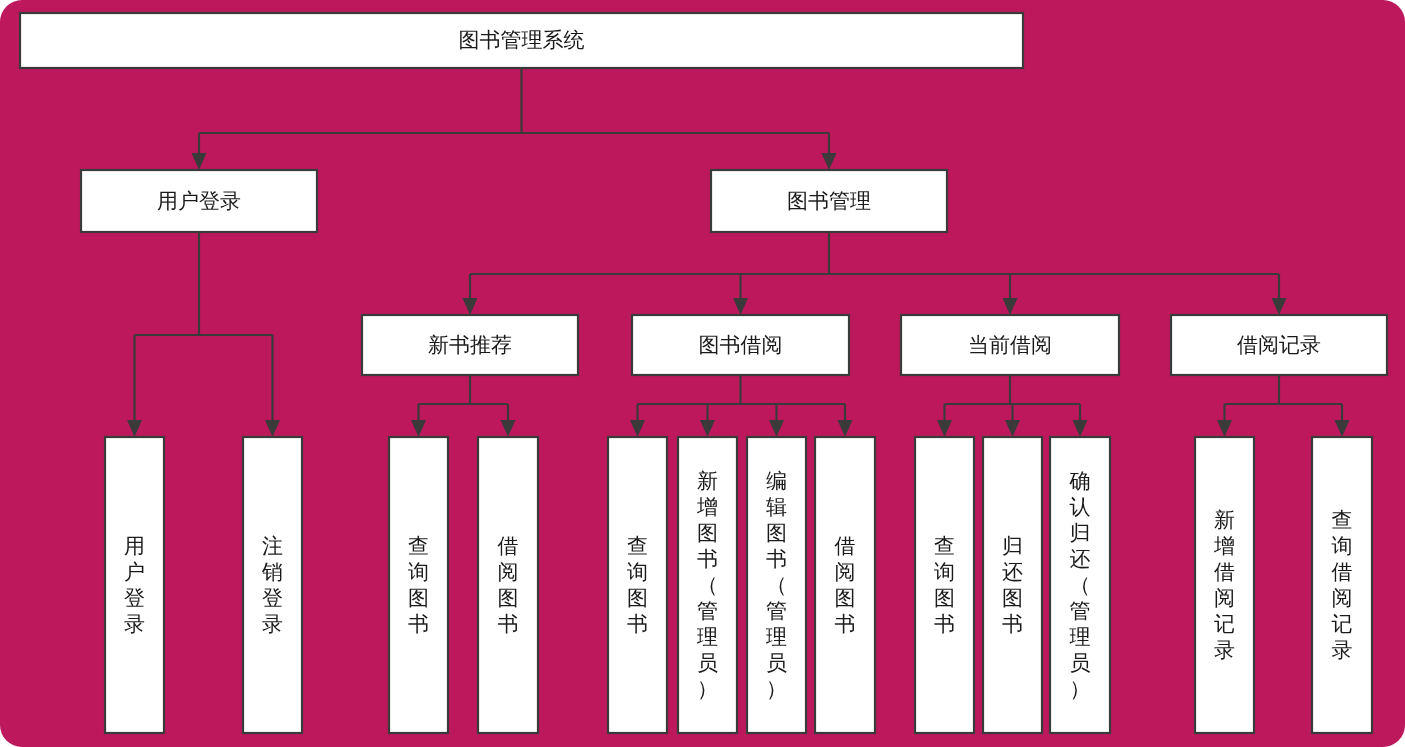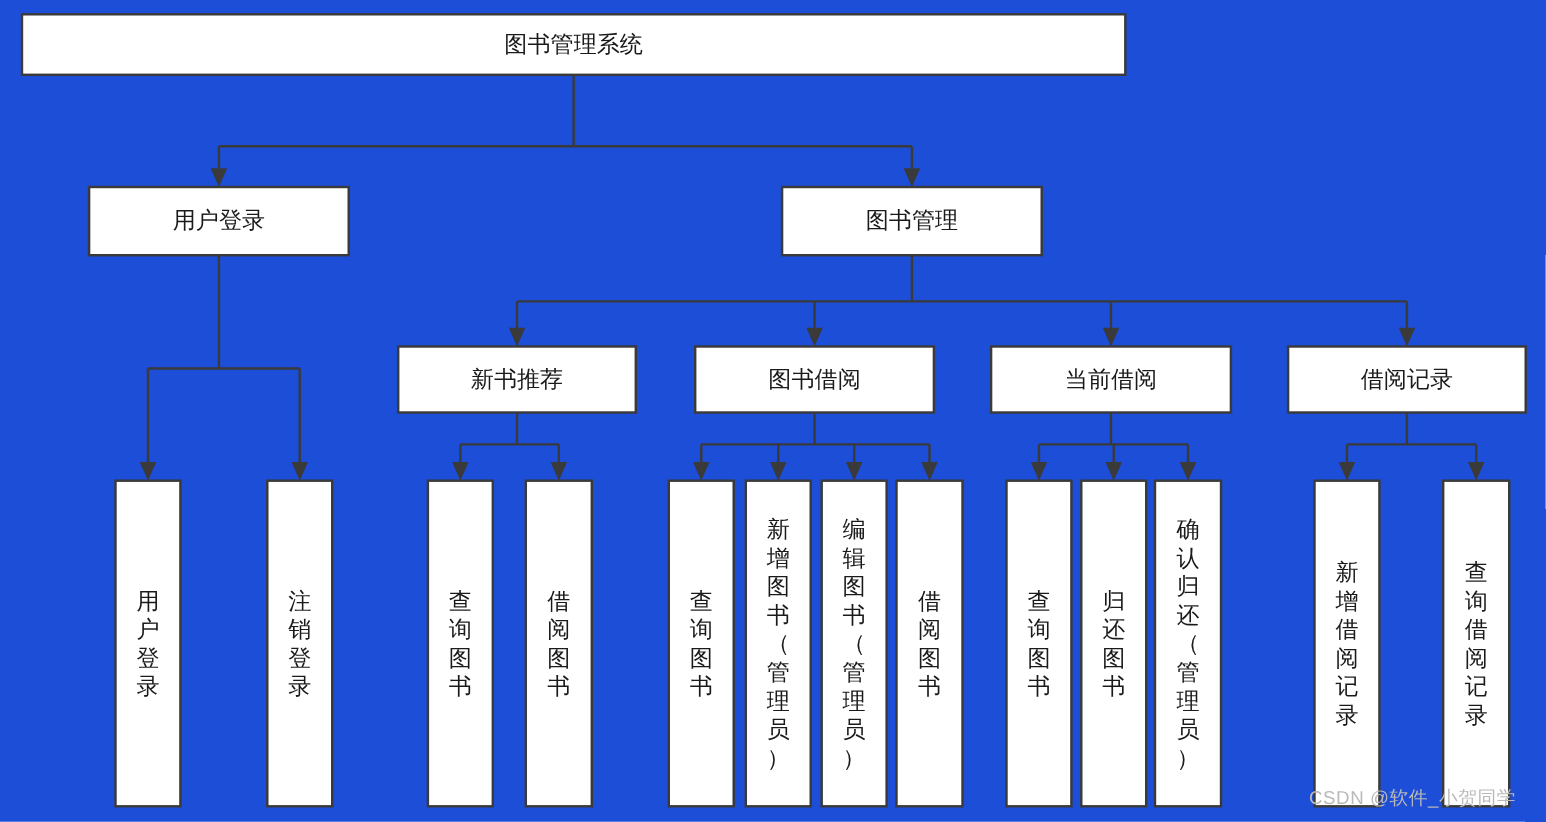--- a/index.html
+++ b/index.html
@@ -11,21 +11,22 @@
   body {
     width: 1405px;
     height: 747px;
     font-family: "Liberation Sans", "DejaVu Sans", sans-serif;
     overflow: hidden;
   }
   #diagram-root {
     position: relative;
     width: 1405px;
     height: 747px;
-    background: #1d4ed8;
+    background: #be185d;
+    border-radius: 22px;
   }
   svg#flow-svg {
     position: absolute;
     top: 0;
     left: 0;
     width: 1405px;
     height: 747px;
     display: block;
   }
   .node-box {
@@ -219,14 +220,13 @@
         <g>
           <rect x="1195" y="437" width="59" height="296" class="node-box"></rect>
           <text x="1224.5" y="527.28" class="node-label-v"><tspan x="1224.5" dy="0">新</tspan><tspan x="1224.5" dy="26">增</tspan><tspan x="1224.5" dy="26">借</tspan><tspan x="1224.5" dy="26">阅</tspan><tspan x="1224.5" dy="26">记</tspan><tspan x="1224.5" dy="26">录</tspan></text>
         </g>
         <g>
           <rect x="1312" y="437" width="60" height="296" class="node-box"></rect>
           <text x="1342" y="527.28" class="node-label-v"><tspan x="1342" dy="0">查</tspan><tspan x="1342" dy="26">询</tspan><tspan x="1342" dy="26">借</tspan><tspan x="1342" dy="26">阅</tspan><tspan x="1342" dy="26">记</tspan><tspan x="1342" dy="26">录</tspan></text>
         </g>
       </g>
   </svg>
-  <div class="watermark-text">CSDN @软件_小贺同学</div>
 </div>
 
 </body></html>

